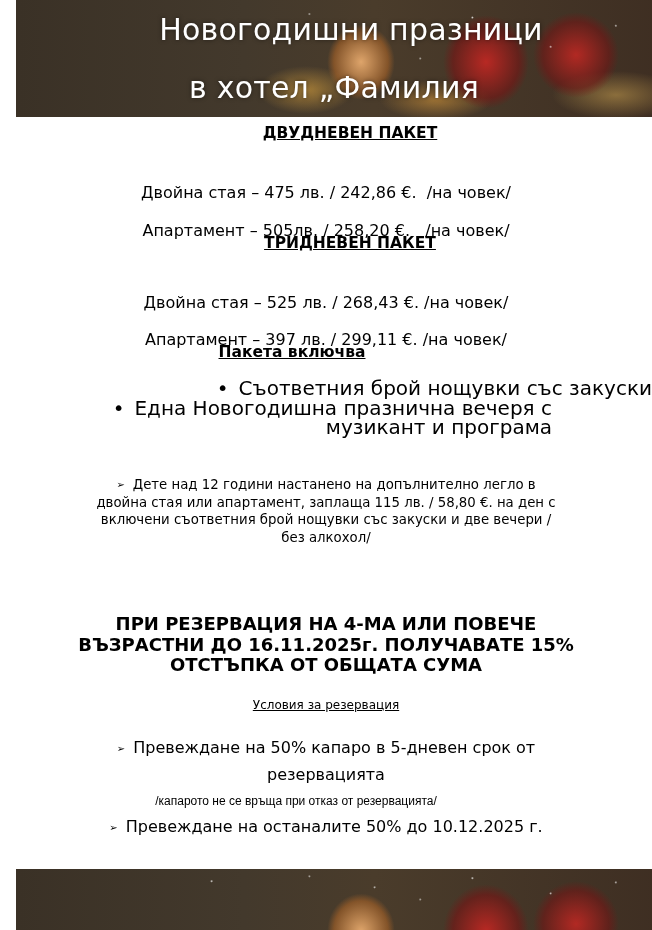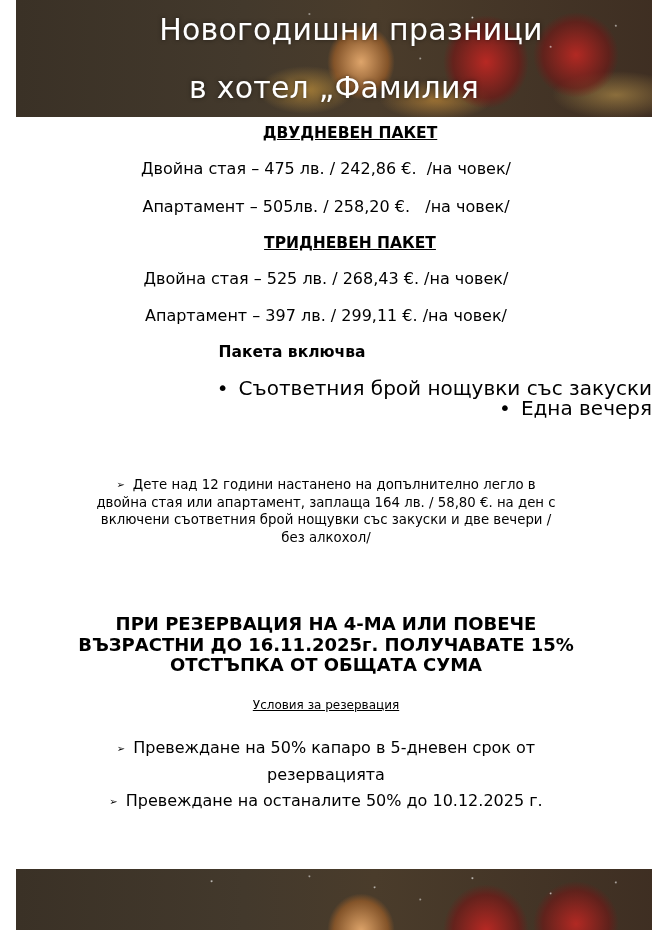--- a/index.html
+++ b/index.html
@@ -36,22 +36,22 @@
     .banner-title {
       position: absolute; left: 0; width: 652px; text-align: center; z-index: 2;
       color: #ffffff; font-family: "DejaVu Sans", sans-serif; font-size: 30px;
       letter-spacing: 0.2px; text-shadow: 0 0 4px rgba(0,0,0,0.5);
     }
     .title-1 { top: 12px; left: 9px; }
     .title-2 { top: 70px; left: -8px; }
 
     .content { position: absolute; top: 117px; left: 0; width: 652px; text-align: center; }
     .heading { font-weight: bold; text-decoration: underline; font-size: 15.5px; position: absolute; left: 0; width: 652px; padding-left: 24px; }
-    .price { font-size: 16px; position: absolute; left: 0; width: 652px; white-space: pre; }
-    .sub-heading { font-weight: bold; font-size: 15.5px; position: absolute; left: 0; width: 584px; }
+    .price { font-size: 16px; position: absolute; left: 0; width: 652px; white-space: pre; margin-top: 24px; }
+    .sub-heading { font-weight: bold; font-size: 15.5px; position: absolute; left: 0; width: 584px; text-decoration: underline; }
     .list { position: absolute; left: 0; width: 652px; font-size: 20px; line-height: 19.5px; text-align: right; }
     .list .li { display: block; }
     .bullet { display: inline-block; margin-right: 10px; }
     .small-list { position: absolute; left: 0; width: 652px; font-size: 13.3px; line-height: 17.5px; }
     .arrow { font-size: 10px; margin-right: 8px; vertical-align: 1px; }
     .promo { position: absolute; left: 0; width: 652px; font-size: 18px; font-weight: bold; line-height: 20.5px; }
     .cond-title { position: absolute; left: 0; width: 652px; font-size: 12px; text-decoration: underline; }
     .cond-list { position: absolute; left: 0; width: 652px; font-size: 16px; line-height: 26px; }
     .note { font-size: 12px; font-family: "Liberation Sans", sans-serif; }
   </style>
@@ -69,34 +69,35 @@
   <div class="price" style="top:80px">Апартамент – 505лв. / 258,20 €.   /на човек/</div>
 
   <div class="heading" style="top:117px">ТРИДНЕВЕН ПАКЕТ</div>
   <div class="price" style="top:152px">Двойна стая – 525 лв. / 268,43 €. /на човек/</div>
   <div class="price" style="top:189px">Апартамент – 397 лв. / 299,11 €. /на човек/</div>
 
   <div class="sub-heading" style="top:226px">Пакета включва</div>
 
   <div class="list" style="top:262px">
     <span class="li"><span class="bullet">•</span><span>Съответния брой нощувки със закуски</span></span>
-    <span class="li"><span class="bullet">•</span><span>Една вечеря</span></span>
+    <span class="li" style="padding:0 100px"><span class="bullet">•</span><span>Една Новогодишна празнична вечеря с музикант и програма</span></span>
   </div>
 
   <div class="small-list" style="top:359px; padding:0 96px 0 70px; box-sizing:border-box;">
-    <div style="padding:0 0 0 26px"><span class="arrow">➢</span><span>Дете над 12 години  настанено на допълнително легло в двойна стая или апартамент, заплаща 164 лв. / 58,80 €. на ден с включени съответния брой нощувки със закуски и две вечери /без алкохол/</span></div>
+    <div style="padding:0 0 0 26px"><span class="arrow">➢</span><span>Дете над 12 години  настанено на допълнително легло в двойна стая или апартамент, заплаща 115 лв. / 58,80 €. на ден с включени съответния брой нощувки със закуски и две вечери /без алкохол/</span></div>
   </div>
 
   <div class="promo" style="top:497px">
     <div>ПРИ РЕЗЕРВАЦИЯ НА 4-МА ИЛИ ПОВЕЧЕ</div>
     <div>ВЪЗРАСТНИ ДО 16.11.2025г. ПОЛУЧАВАТЕ 15%</div>
     <div>ОТСТЪПКА ОТ ОБЩАТА СУМА</div>
   </div>
 
   <div class="cond-title" style="top:581px">Условия за резервация</div>
 
   <div class="cond-list" style="top:618px">
     <div style="padding:0 100px"><span class="arrow">➢</span><span>Превеждане на 50% капаро в 5-дневен срок от резервацията</span></div>
+    <div class="note" style="padding-right:60px">/капарото не се връща при отказ от резервацията/</div>
     <div><span class="arrow">➢</span><span>Превеждане на останалите 50% до 10.12.2025 г.</span></div>
   </div>
 </div>
 
 <div class="banner banner-bottom"></div>
 
 </body></html>

